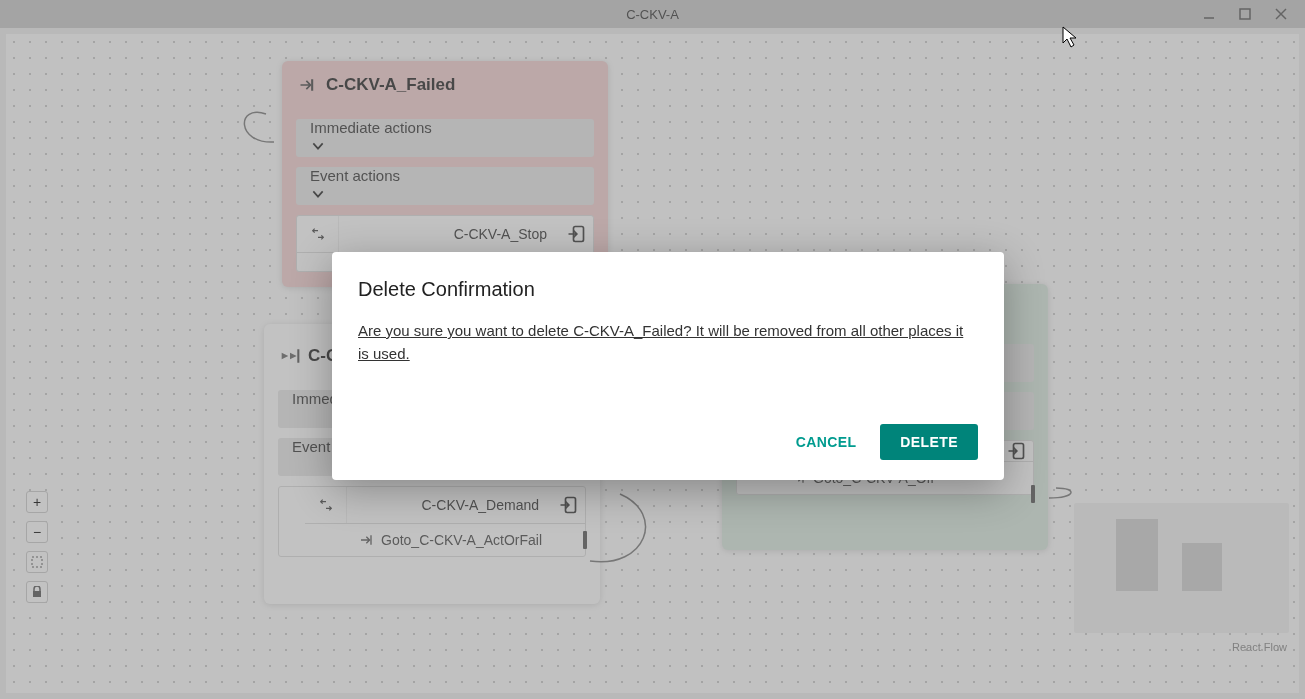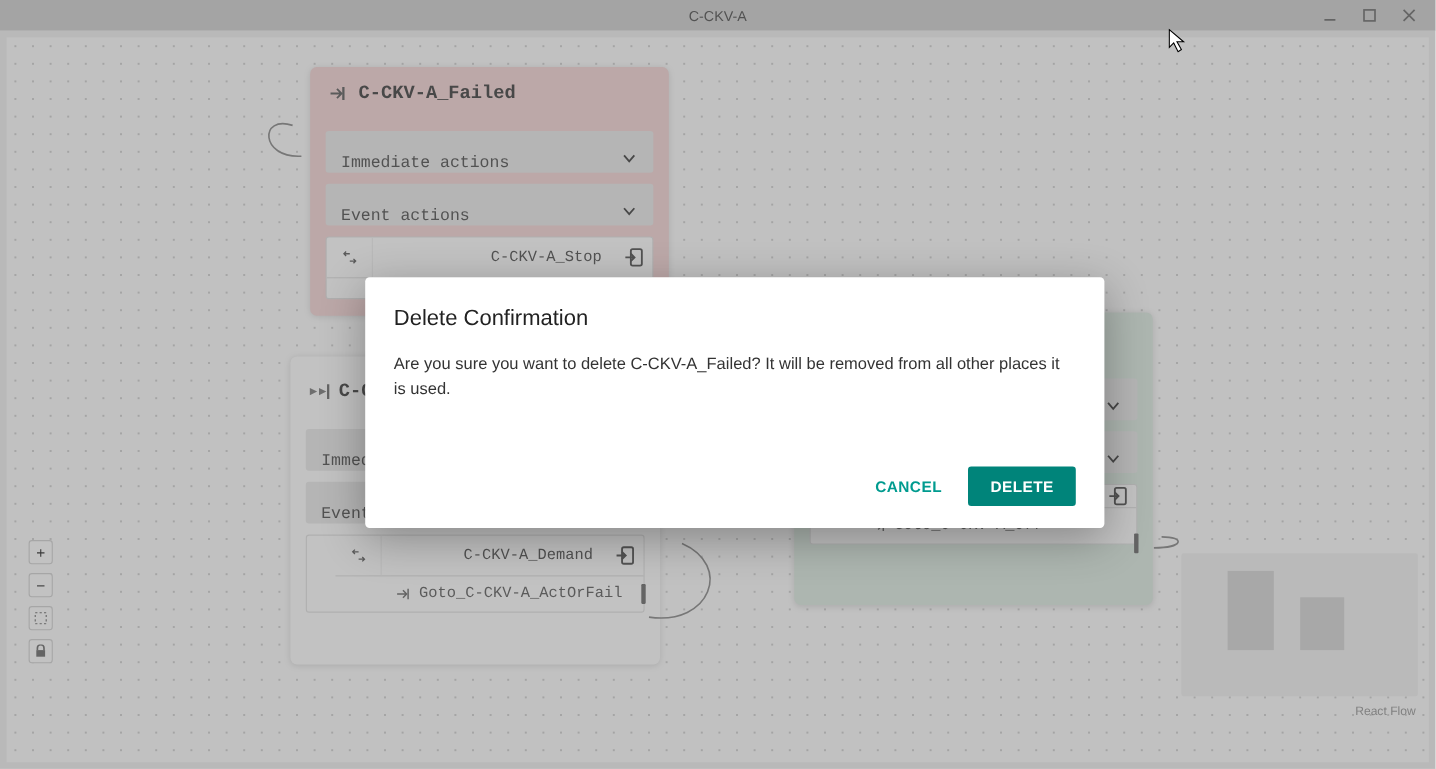--- a/index.html
+++ b/index.html
@@ -17,26 +17,26 @@
   .canvas { position: absolute; top: 28px; left: 0; right: 0; bottom: 0; background-color: #fdfdfd;
     background-image: radial-gradient(circle, #c9c9c9 1px, transparent 1px);
     background-size: 16px 16px;
     border: 6px solid #eeeeee;
   }
 
   
   .dim { position: absolute; inset: 0; background: rgba(120,120,120,0.45); z-index: 50; }
 
   
-  .node { position: absolute; background: #fff; border-radius: 6px; box-shadow: 0 1px 6px rgba(0,0,0,0.15); overflow: hidden; font-family: Liberation Mono, monospace; }
+  .node { position: absolute; background: #fff; border-radius: 6px; box-shadow: 0 1px 6px rgba(0,0,0,0.15); overflow: hidden; }
   .node.red { background: #f4cfcf; }
   .node.green { background: #d9e9df; }
 
   .node-header { padding: 14px 16px 24px 16px; font-weight: bold; font-size: 17px; color: #222; display:flex; align-items:center; gap:8px; white-space:nowrap; }
-  .section-row { background: #e7e7e7; margin: 0 14px 10px 14px; border-radius: 3px; height: 38px; display: flex; align-items: flex-end; justify-content: space-between; padding: 0 14px; font-size: 15px; color: #333; }
+  .section-row { background: #e7e7e7; margin: 0 14px 10px 14px; border-radius: 3px; height: 38px; display: flex; align-items: flex-start; justify-content: space-between; padding: 0 14px; font-size: 15px; color: #333; flex-direction: column; }
   .section-row .chev { font-weight:bold; }
 
   .event-item { background: #fff; margin: 0 14px 0 14px; border: 1px solid #ddd; border-radius: 3px; text-align: right; }
   .event-top { display:flex; align-items:stretch; border-bottom:1px solid #ddd; }
   .drag-cell { width: 42px; display:flex; align-items:center; justify-content:center; border-right:1px solid #eee; }
   .item-label { flex:1; padding: 10px 12px; font-size: 14px; color:#333; }
   .enter-icon { width: 34px; display:flex; align-items:center; justify-content:center; }
   .event-bottom { display:flex; align-items:center; padding: 8px 8px 8px 54px; font-size:14px; color:#444; gap:6px;}
   .side-handle { position:absolute; right:-2px; width:4px; height:18px; background:#555; border-radius:1px; }
 
@@ -48,21 +48,21 @@
   .minimap { position:absolute; right:10px; bottom:60px; width: 215px; height: 130px; background: #f1f1f1; z-index:10; border-radius:2px;}
   .mm-box1 { position:absolute; left:42px; top:16px; width:42px; height:72px; background:#cfcfcf; }
   .mm-box2 { position:absolute; left:108px; top:40px; width:40px; height:48px; background:#cfcfcf; }
 
   .attribution { position:absolute; right:12px; bottom:40px; font-size:11px; color:#888; z-index:11;}
 
   
   .modal { position: absolute; z-index: 100; background:#fff; border-radius:4px; box-shadow: 0 10px 40px rgba(0,0,0,0.3);
     left: 332px; top: 252px; width: 672px; padding: 26px 26px 20px 26px; }
   .modal-title { font-size: 20px; color:#222; margin-bottom: 18px; }
-  .modal-body { font-size: 15px; color:#333; line-height: 1.55; margin-bottom: 58px; }
+  .modal-body { font-size: 15px; color:#333; line-height: 1.55; margin-bottom: 58px; text-decoration: underline; }
   .modal-actions { display:flex; justify-content:flex-end; gap: 10px; align-items:center; }
   .btn-cancel { color:#009b8f; background:none; border:none; font-size:14px; font-weight:600; padding:10px 14px; letter-spacing:0.4px; }
   .btn-delete { background:#00847a; color:#fff; border:none; font-size:14px; font-weight:600; padding:10px 20px; border-radius:3px; letter-spacing:0.4px;}
 
   
   .cursor { position:absolute; z-index:300; }
 
   
   svg.icon { width:16px; height:16px; }
   svg.icon-lg { width:20px; height:20px; }

